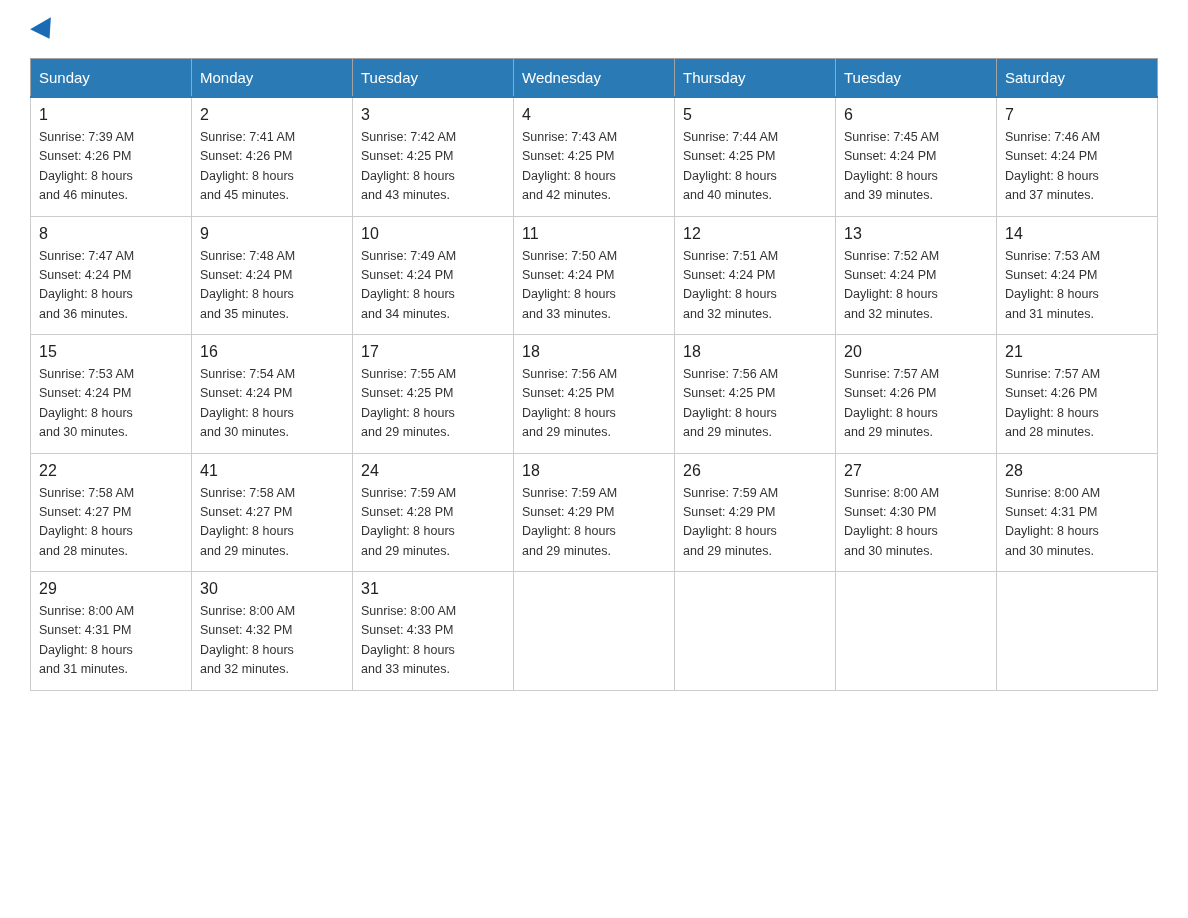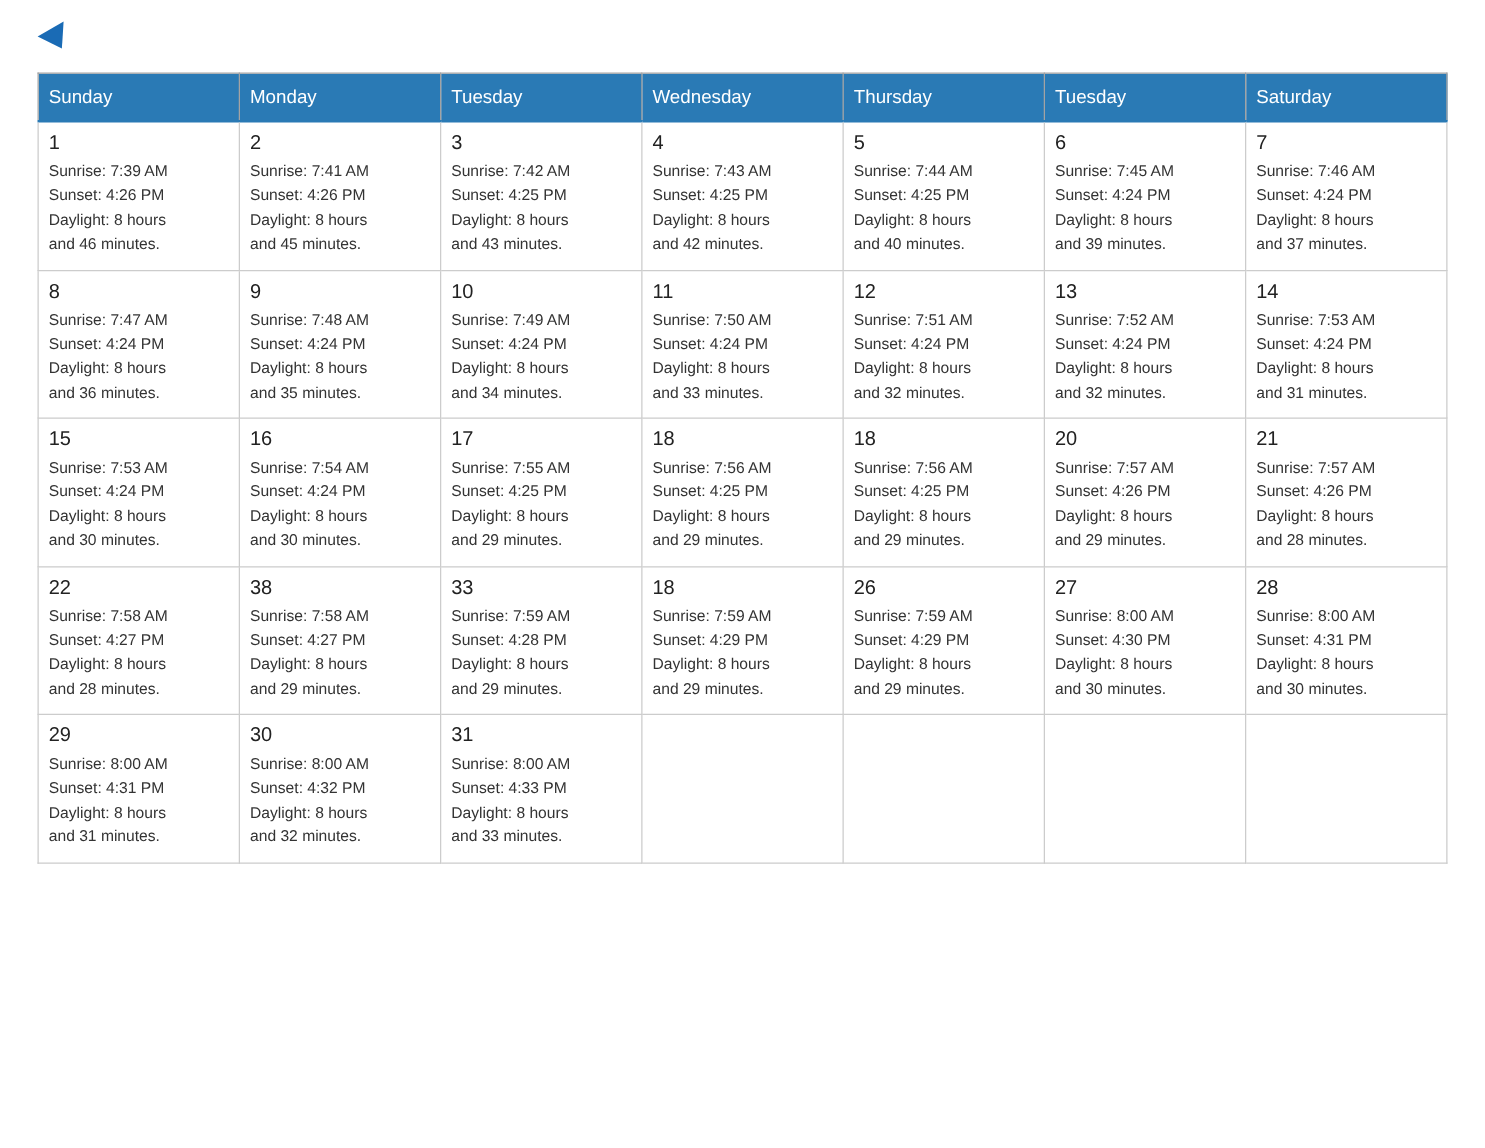--- a/index.html
+++ b/index.html
@@ -224,25 +224,25 @@
         <span class="day-number">21</span>
         <span class="day-info">Sunrise: 7:57 AM<br>Sunset: 4:26 PM<br>Daylight: 8 hours<br>and 28 minutes.</span>
       </td>
       </tr>
       <tr>
         <td>
         <span class="day-number">22</span>
         <span class="day-info">Sunrise: 7:58 AM<br>Sunset: 4:27 PM<br>Daylight: 8 hours<br>and 28 minutes.</span>
       </td>
         <td>
-        <span class="day-number">38</span>
+        <span class="day-number">41</span>
         <span class="day-info">Sunrise: 7:58 AM<br>Sunset: 4:27 PM<br>Daylight: 8 hours<br>and 29 minutes.</span>
       </td>
         <td>
-        <span class="day-number">33</span>
+        <span class="day-number">24</span>
         <span class="day-info">Sunrise: 7:59 AM<br>Sunset: 4:28 PM<br>Daylight: 8 hours<br>and 29 minutes.</span>
       </td>
         <td>
         <span class="day-number">18</span>
         <span class="day-info">Sunrise: 7:59 AM<br>Sunset: 4:29 PM<br>Daylight: 8 hours<br>and 29 minutes.</span>
       </td>
         <td>
         <span class="day-number">26</span>
         <span class="day-info">Sunrise: 7:59 AM<br>Sunset: 4:29 PM<br>Daylight: 8 hours<br>and 29 minutes.</span>
       </td>

